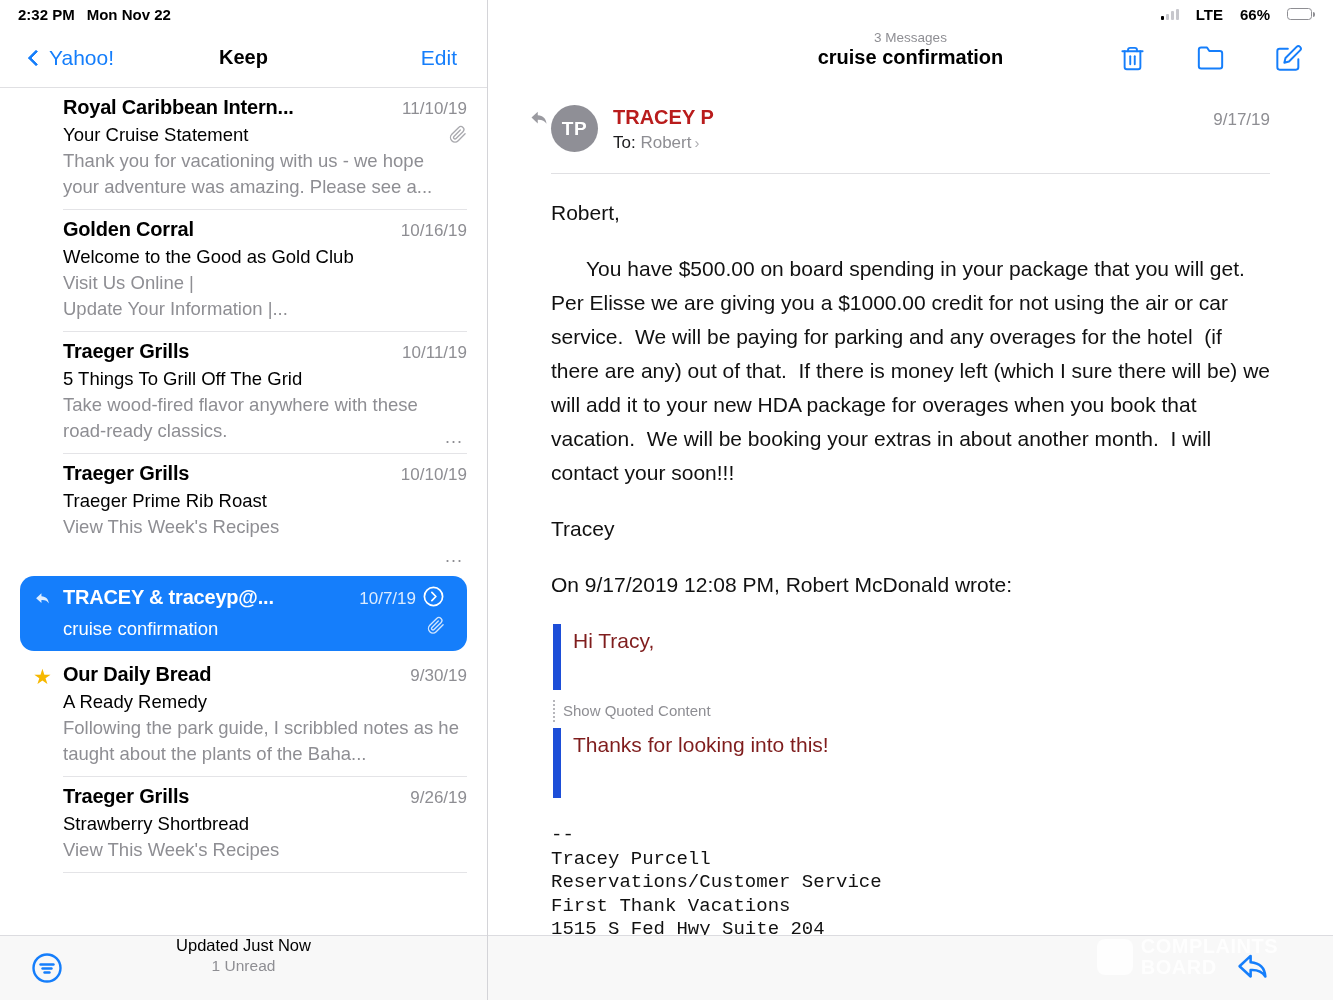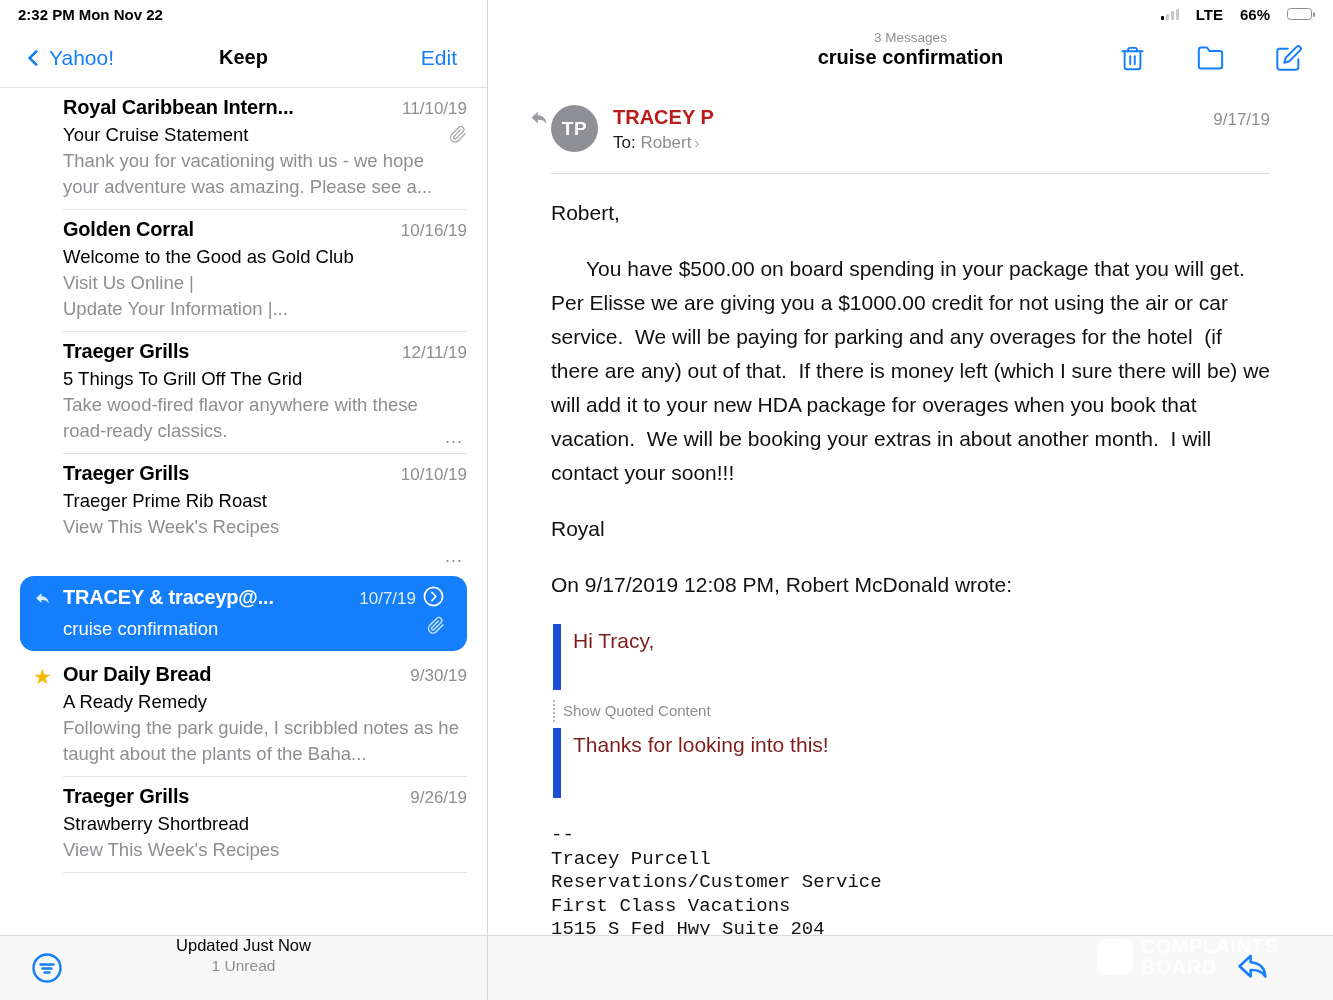--- a/index.html
+++ b/index.html
@@ -4,21 +4,21 @@
 <style>
   * { margin:0; padding:0; box-sizing:border-box; }
   html,body { width:1333px; height:1000px; overflow:hidden; background:#fff;
     font-family:"Liberation Sans","DejaVu Sans",sans-serif; -webkit-font-smoothing:antialiased; }
   #app { position:relative; width:1333px; height:1000px; background:#fff; }
 
   
   .statusbar { position:absolute; top:0; left:0; right:0; height:28px; display:flex;
     align-items:center; justify-content:space-between; padding:0 18px; font-size:15px;
     font-weight:600; color:#000; z-index:30; }
-  .sb-left { display:flex; gap:4px; }
+  .sb-left { display:flex; gap:12px; }
   .sb-right { display:flex; align-items:center; gap:17px; }
   .signal { display:flex; align-items:flex-end; gap:2px; height:11px; }
   .signal i { display:block; width:3px; border-radius:1px; background:#c7c7cc; }
   .signal i:nth-child(1){ height:4px; background:#000; }
   .signal i:nth-child(2){ height:6px; } .signal i:nth-child(3){ height:8.5px; }
   .signal i:nth-child(4){ height:11px; }
   .battery { display:flex; align-items:center; }
   .batt-body { width:25px; height:12px; border:1px solid #8e8e93; border-radius:3.5px; padding:1px; }
   .batt-fill { height:100%; width:66%; background:#000; border-radius:1.5px; }
   .batt-nub { width:2px; height:5px; background:#8e8e93; border-radius:0 2px 2px 0; margin-left:1px; }
@@ -171,21 +171,21 @@
             <span class="rdate">10/16/19</span>
           </div>
           <div class="subject">Welcome to the Good as Gold Club</div>
           <div class="preview">Visit Us Online |
 Update Your Information |...</div>
           <span class="inner-divider"></span>
         </div>
         <div class="row">
           <div class="row-top">
             <span class="sender">Traeger Grills</span>
-            <span class="rdate">12/11/19</span>
+            <span class="rdate">10/11/19</span>
           </div>
           <div class="subject">5 Things To Grill Off The Grid</div>
           <div class="preview">Take wood-fired flavor anywhere with these road-ready classics.</div>
           <span class="ellipsis">...</span>
           <span class="inner-divider"></span>
         </div>
         <div class="row extra-space">
           <div class="row-top">
             <span class="sender">Traeger Grills</span>
             <span class="rdate">10/10/19</span>
@@ -294,29 +294,29 @@
             <span class="to-val"> <span>Robert</span></span><span class="to-chev">›</span>
           </div>
         </div>
         <span class="head-date">9/17/19</span>
       </div>
       <div class="head-divider"></div>
 
       <div class="email-body">
         <p>Robert,</p>
         <p class="body-main">      You have $500.00 on board spending in your package that you will get.  Per Elisse we are giving you a $1000.00 credit for not using the air or car service.  We will be paying for parking and any overages for the hotel  (if there are any) out of that.  If there is money left (which I sure there will be) we will add it to your new HDA package for overages when you book that vacation.  We will be booking your extras in about another month.  I will contact your soon!!!</p>
-        <p>Royal</p>
+        <p>Tracey</p>
         <p>On 9/17/2019 12:08 PM, Robert McDonald wrote:</p>
         <div class="quote-block quote-1">Hi Tracy,</div>
         <div class="show-quoted">Show Quoted Content</div>
         <div class="quote-block quote-2">Thanks for looking into this!</div>
         <div class="signature" id="signature"><span>--</span>
 <span>Tracey Purcell</span>
 <span>Reservations/Customer Service</span>
-<span>First Class Vacations</span>
+<span>First Thank Vacations</span>
 <span class="u">1515 S Fed Hwy Suite 204</span>
 
 </div>
       </div>
     </div>
 
     <div class="rfooter">
       <span class="watermark">
         <span class="wm-logo"></span>
         <span><span>COMPLAINTS</span><br><span>BOARD</span></span>

